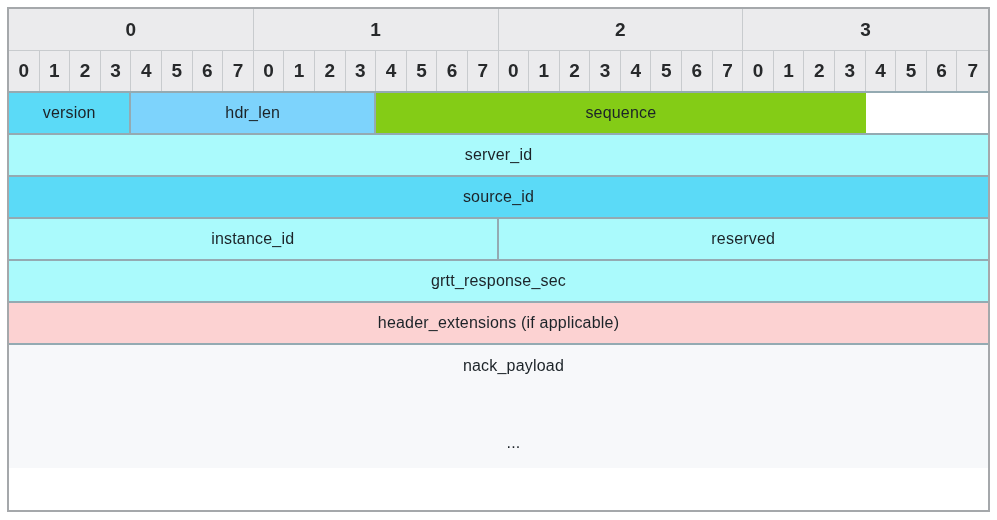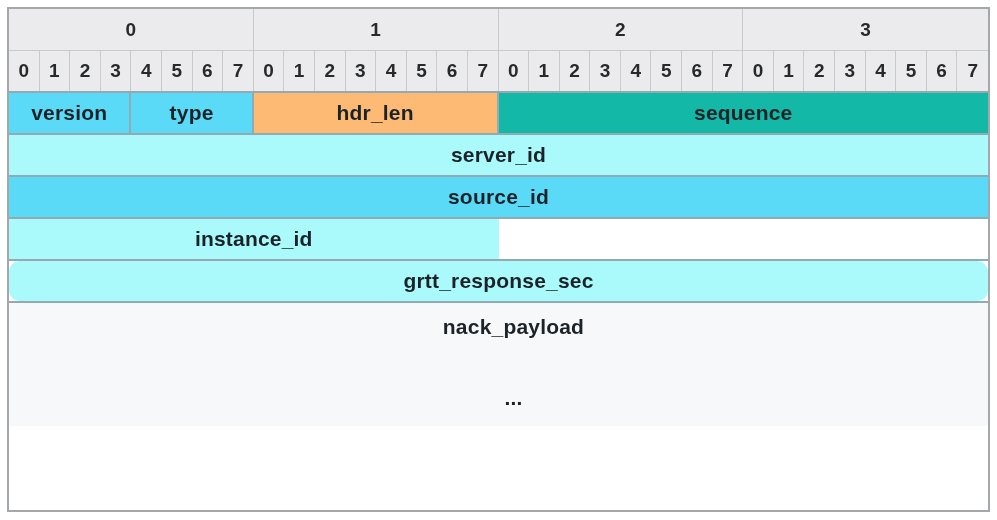--- a/index.html
+++ b/index.html
@@ -39,24 +39,23 @@
     font-size: 19px;
     color: #27292b;
   }
   .hcell:last-child { border-right: none; }
   .fcell {
     display: flex;
     align-items: center;
     justify-content: center;
     box-sizing: border-box;
     border-right: 2px solid #94aab2;
-    font-size: 21px;
+    font-size: 16px;
     color: #1c2328;
     letter-spacing: 0.2px;
-    font-weight: bold;
   }
   .fcell:last-child { border-right: none; }
   .payload-cell {
     flex-direction: column;
     justify-content: space-between;
     padding: 11px 0 16px 0;
   }
   .payload-label, .payload-ellipsis {
     line-height: 1.2;
     margin-left: 30px;
@@ -102,35 +101,38 @@
       <div class="hcell" style="grid-column: span 1;">2</div>
       <div class="hcell" style="grid-column: span 1;">3</div>
       <div class="hcell" style="grid-column: span 1;">4</div>
       <div class="hcell" style="grid-column: span 1;">5</div>
       <div class="hcell" style="grid-column: span 1;">6</div>
       <div class="hcell" style="grid-column: span 1;">7</div>
     </div>
   <div id="field-rows">
       <div class="row field-row">
         <div class="fcell" style="grid-column: span 4; background: rgb(91, 218, 247);">version</div>
-        <div class="fcell" style="grid-column: span 4; background: rgb(91, 218, 247);">type</div>
-        <div class="fcell" style="grid-column: span 8; background: #fdba74; text-align: center;">hdr_len</div>
-        <div class="fcell" style="grid-column: span 16; background: #14b8a6;">sequence</div>
+        <div class="fcell" style="grid-column: span 8; background: #7dd3fc; text-align: center;">hdr_len</div>
+        <div class="fcell" style="grid-column: span 16; background: #84cc16;">sequence</div>
       </div>
       <div class="row field-row">
         <div class="fcell" style="grid-column: span 32; background: rgb(170, 250, 252);">server_id</div>
       </div>
       <div class="row field-row">
         <div class="fcell" style="grid-column: span 32; background: rgb(91, 218, 247);">source_id</div>
       </div>
       <div class="row field-row">
         <div class="fcell" style="grid-column: span 16; background: rgb(170, 250, 252);">instance_id</div>
+        <div class="fcell" style="grid-column: span 16; background: rgb(170, 250, 252);">reserved</div>
       </div>
       <div class="row field-row">
-        <div class="fcell" style="grid-column: span 32; background: rgb(170, 250, 252); border-radius: 11px;">grtt_response_sec</div>
+        <div class="fcell" style="grid-column: span 32; background: rgb(170, 250, 252);">grtt_response_sec</div>
+      </div>
+      <div class="row field-row">
+        <div class="fcell" style="grid-column: span 32; background: rgb(252, 210, 210);">header_extensions (if applicable)</div>
       </div>
       <div class="row field-row payload-row">
         <div class="fcell payload-cell" style="grid-column: span 32; background: rgb(247, 248, 250);">
           <div class="payload-label">nack_payload</div>
           <div class="payload-ellipsis">...</div>
         </div>
       </div>
     </div>
 </div>
 

